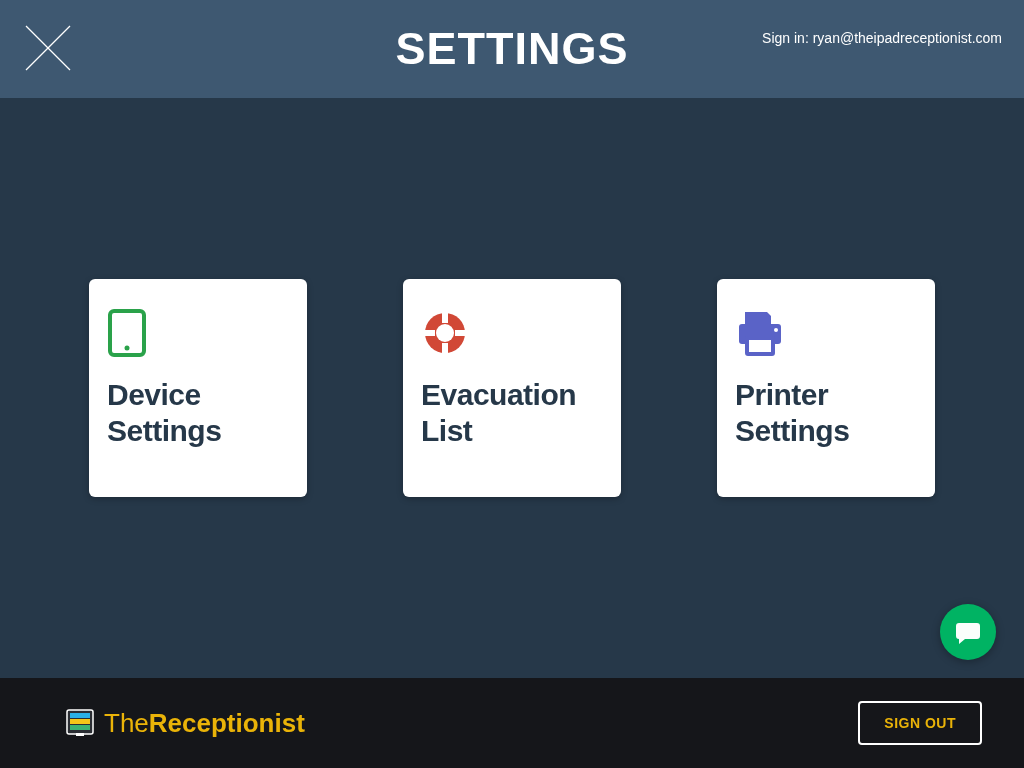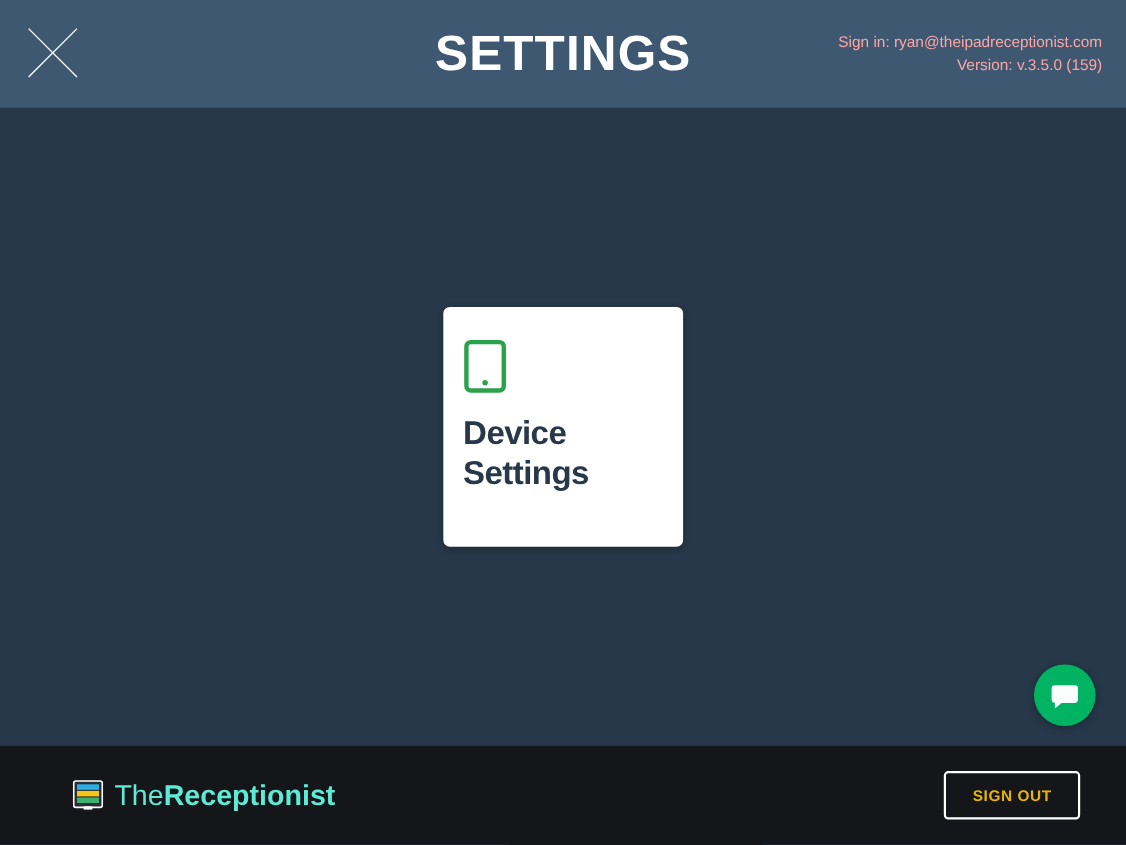--- a/index.html
+++ b/index.html
@@ -1,63 +1,86 @@
 <!DOCTYPE html>
 <html><head>
   <meta charset="utf-8">
   <style>
     * { margin: 0; padding: 0; box-sizing: border-box; }
     body { width: 1024px; height: 768px; overflow: hidden; font-family: -apple-system, BlinkMacSystemFont, 'Segoe UI', Helvetica, Arial, sans-serif; background: #263849; display: flex; flex-direction: column; }
     .header { background: #3e5871; height: 98px; position: relative; display: flex; align-items: center; }
     .close-x { position: absolute; left: 22px; top: 22px; width: 52px; height: 52px; cursor: pointer; }
     .close-x svg { width: 100%; height: 100%; }
     .title { position: absolute; left: 50%; transform: translateX(-50%); color: #fff; font-size: 45px; font-weight: 700; letter-spacing: 1px; }
-    .account-info { position: absolute; right: 22px; top: 28px; text-align: right; color: #fca5a5; font-size: 14px; line-height: 1.5; }
+    .account-info { position: absolute; right: 22px; top: 28px; text-align: right; color: #ffffff; font-size: 14px; line-height: 1.5; }
     .main { flex: 1; display: flex; align-items: center; justify-content: center; gap: 96px; }
     .tile { background: #fff; width: 218px; height: 218px; border-radius: 6px; box-shadow: 0 2px 6px rgba(0,0,0,0.25); padding: 24px 18px 33px 18px; display: flex; flex-direction: column; cursor: pointer; }
     .tile-icon { height: 60px; display: flex; align-items: center; margin-bottom: 14px; }
     .tile-label { color: #263849; font-size: 30px; font-weight: 600; line-height: 1.2; letter-spacing: -0.5px; }
     .chat-fab { position: absolute; right: 28px; bottom: 108px; width: 56px; height: 56px; background: #00b363; border-radius: 50%; display: flex; align-items: center; justify-content: center; cursor: pointer; box-shadow: 0 2px 8px rgba(0,0,0,0.3); }
     .footer { background: #15161a; height: 90px; display: flex; align-items: center; justify-content: space-between; padding: 0 42px 0 66px; }
     .logo { display: flex; align-items: center; gap: 10px; }
     .logo-mark { width: 28px; height: 28px; }
-    .logo-text { color: #5eead4; font-size: 26px; font-weight: 300; }
+    .logo-text { color: #eab308; font-size: 26px; font-weight: 300; }
     .logo-text .bold { font-weight: 700; }
     .signout { border: 2px solid #fff; background: transparent; color: #eab308; font-size: 14px; font-weight: 700; letter-spacing: 0.5px; padding: 12px 24px; border-radius: 4px; cursor: pointer; }
   </style>
 </head>
 <body>
 
 <div class="header">
   <div class="close-x">
     <svg viewBox="0 0 52 52">
       <line x1="4" y1="4" x2="48" y2="48" stroke="#ffffff" stroke-width="1.2"></line>
       <line x1="48" y1="4" x2="4" y2="48" stroke="#ffffff" stroke-width="1.2"></line>
     </svg>
   </div>
   <div class="title">SETTINGS</div>
   <div class="account-info">
     <div><span>Sign in:</span> <span>ryan@theipadreceptionist.com</span></div>
-    <div><span>Version:</span> <span>v.3.5.0 (159)</span></div>
   </div>
 </div>
 
 <div class="main">
 
   <div class="tile">
     <div class="tile-icon">
       <svg width="40" height="50" viewBox="0 0 40 50">
         <rect x="3" y="3" width="34" height="44" rx="4" ry="4" fill="none" stroke="#2aa24a" stroke-width="4"></rect>
         <circle cx="20" cy="40" r="2.5" fill="#2aa24a"></circle>
       </svg>
     </div>
     <div class="tile-label">Device Settings</div>
   </div>
 
+  <div class="tile">
+    <div class="tile-icon">
+      <svg width="48" height="48" viewBox="0 0 48 48">
+        <circle cx="24" cy="24" r="20" fill="#d14836"></circle>
+        <circle cx="24" cy="24" r="9" fill="#fff"></circle>
+        <rect x="21" y="2" width="6" height="12" fill="#fff"></rect>
+        <rect x="21" y="34" width="6" height="12" fill="#fff"></rect>
+        <rect x="2" y="21" width="12" height="6" fill="#fff"></rect>
+        <rect x="34" y="21" width="12" height="6" fill="#fff"></rect>
+      </svg>
+    </div>
+    <div class="tile-label">Evacuation List</div>
+  </div>
 
+  <div class="tile">
+    <div class="tile-icon">
+      <svg width="50" height="46" viewBox="0 0 50 46">
+        <path fill="#5a63c7" d="M14 2 h18 l4 4 v8 h-26 v-12 z"></path>
+        <rect x="4" y="14" width="42" height="20" rx="3" fill="#5a63c7"></rect>
+        <rect x="12" y="28" width="26" height="16" rx="1" fill="#fff" stroke="#5a63c7" stroke-width="4"></rect>
+        <circle cx="41" cy="20" r="2" fill="#fff"></circle>
+      </svg>
+    </div>
+    <div class="tile-label">Printer Settings</div>
+  </div>
 
 </div>
 
 <div class="chat-fab">
   <svg width="28" height="28" viewBox="0 0 28 28">
     <path fill="#fff" d="M5 5 h18 a3 3 0 0 1 3 3 v10 a3 3 0 0 1 -3 3 h-12 l-6 5 v-5 a3 3 0 0 1 -3 -3 v-10 a3 3 0 0 1 3 -3 z" opacity="0.98"></path>
   </svg>
 </div>
 
 <div class="footer">

